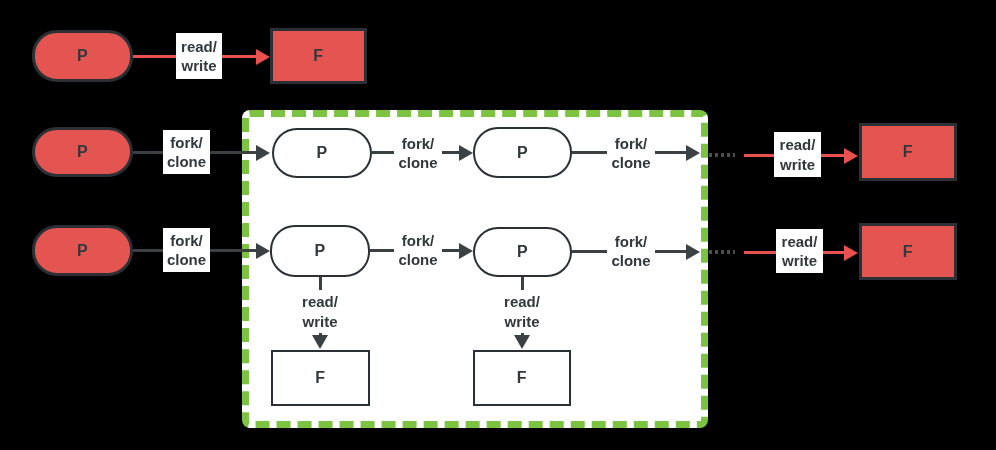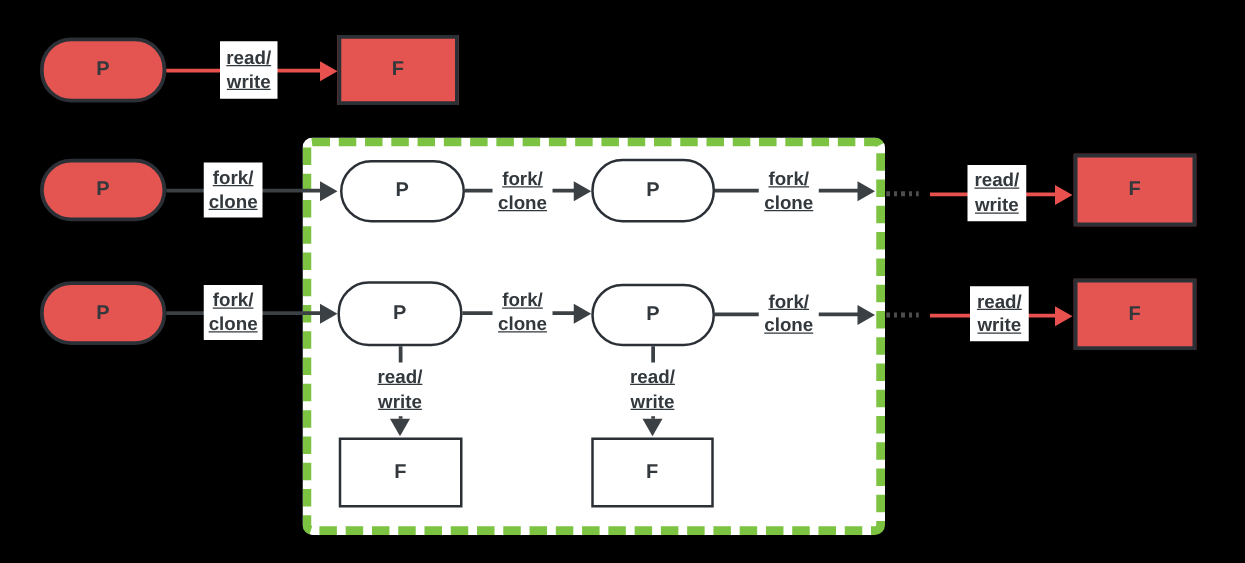--- a/index.html
+++ b/index.html
@@ -30,21 +30,21 @@
   .arr-r{position:absolute;width:0;height:0;border-style:solid;
     border-width:8px 0 8px 14px;
     border-color:transparent transparent transparent var(--dark-arrow,#3B4045);}
   .arr-r.red{border-left-color:var(--red-arrow,#E8514E);}
   .arr-d{position:absolute;width:0;height:0;border-style:solid;
     border-width:14px 8px 0 8px;
     border-color:var(--dark-arrow,#3B4045) transparent transparent transparent;}
   .chip{
     position:absolute;background:var(--white,#fff);
     display:flex;align-items:center;justify-content:center;
-    font-size:15px;line-height:1.3;text-align:center;white-space:pre-line;text-decoration:underline;
+    font-size:15px;line-height:1.3;text-align:center;white-space:pre-line;
   }
   .dotted{position:absolute;height:4px;
     background:repeating-linear-gradient(90deg,var(--dotted,#4D4D4D) 0 3px,transparent 3px 6px);}
 </style>
 </head>
 <body>
 
 <div class="canvas">
 
   <div class="container-box" style="left:242px;top:110px;width:466px;height:318px"></div>

